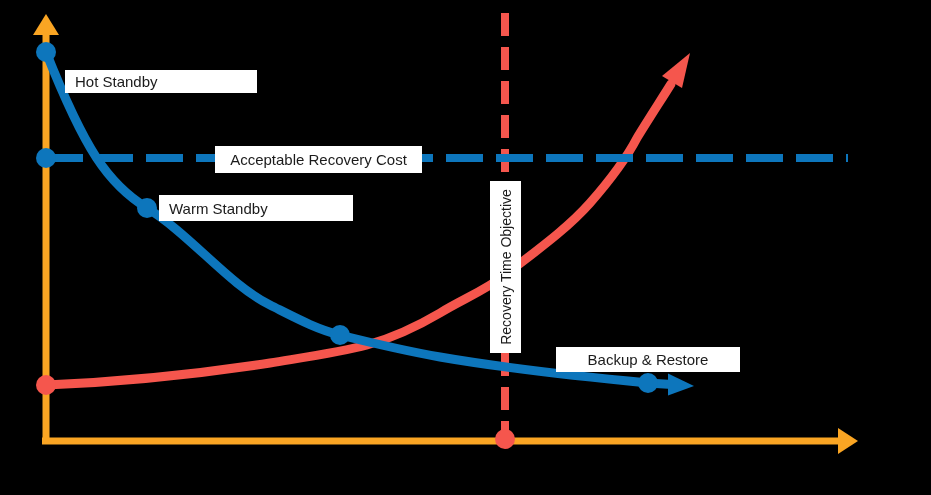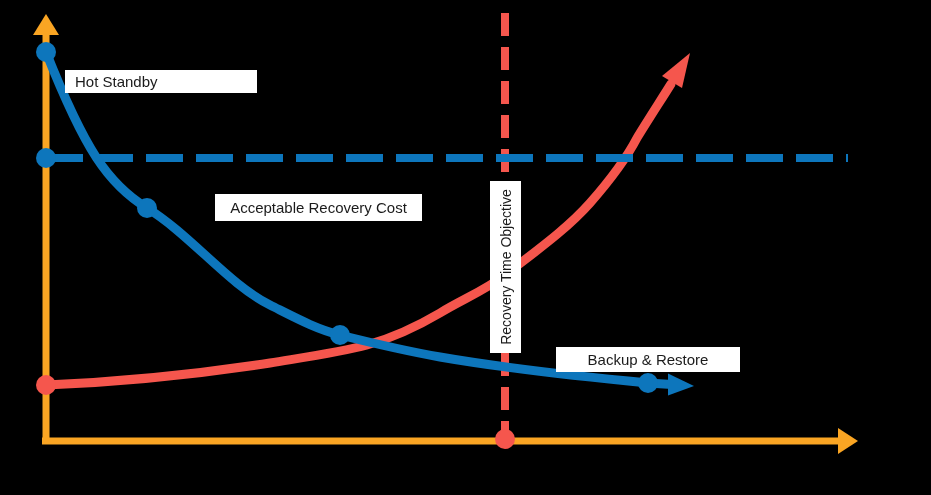--- a/index.html
+++ b/index.html
@@ -63,22 +63,23 @@
     <circle cx="147" cy="208" r="10" fill="#0D76BC"></circle>
     <circle cx="340" cy="335" r="10" fill="#0D76BC"></circle>
     <circle cx="648" cy="383" r="10" fill="#0D76BC"></circle>
     <circle cx="46" cy="158" r="10" fill="#0D76BC"></circle>
     <circle cx="46" cy="385" r="10" fill="#F5564D"></circle>
     <circle cx="505" cy="439" r="10" fill="#F5564D"></circle>
   </svg>
 
   <div class="chart-label left-pad" style="left:65px;top:42px;width:182px;height:23px;margin-top:28px;">Hot Standby</div>
 
-  <div class="chart-label centered" style="left:215px;top:146px;width:207px;height:27px;margin-top:48px;">Acceptable Recovery Cost</div>
+  <div class="chart-label centered" style="left:215px;top:146px;width:207px;height:27px;">Acceptable Recovery Cost</div>
 
+  <div class="chart-label left-pad" style="left:159px;top:195px;width:184px;height:26px;">Warm Standby</div>
 
   <div class="chart-label vertical" style="left:490px;top:181px;width:31px;height:172px;">
     <span>Recovery Time Objective</span>
   </div>
 
   <div class="chart-label centered" style="left:556px;top:347px;width:184px;height:25px;">Backup &amp; Restore</div>
 
 </div>
 
 </body></html>

